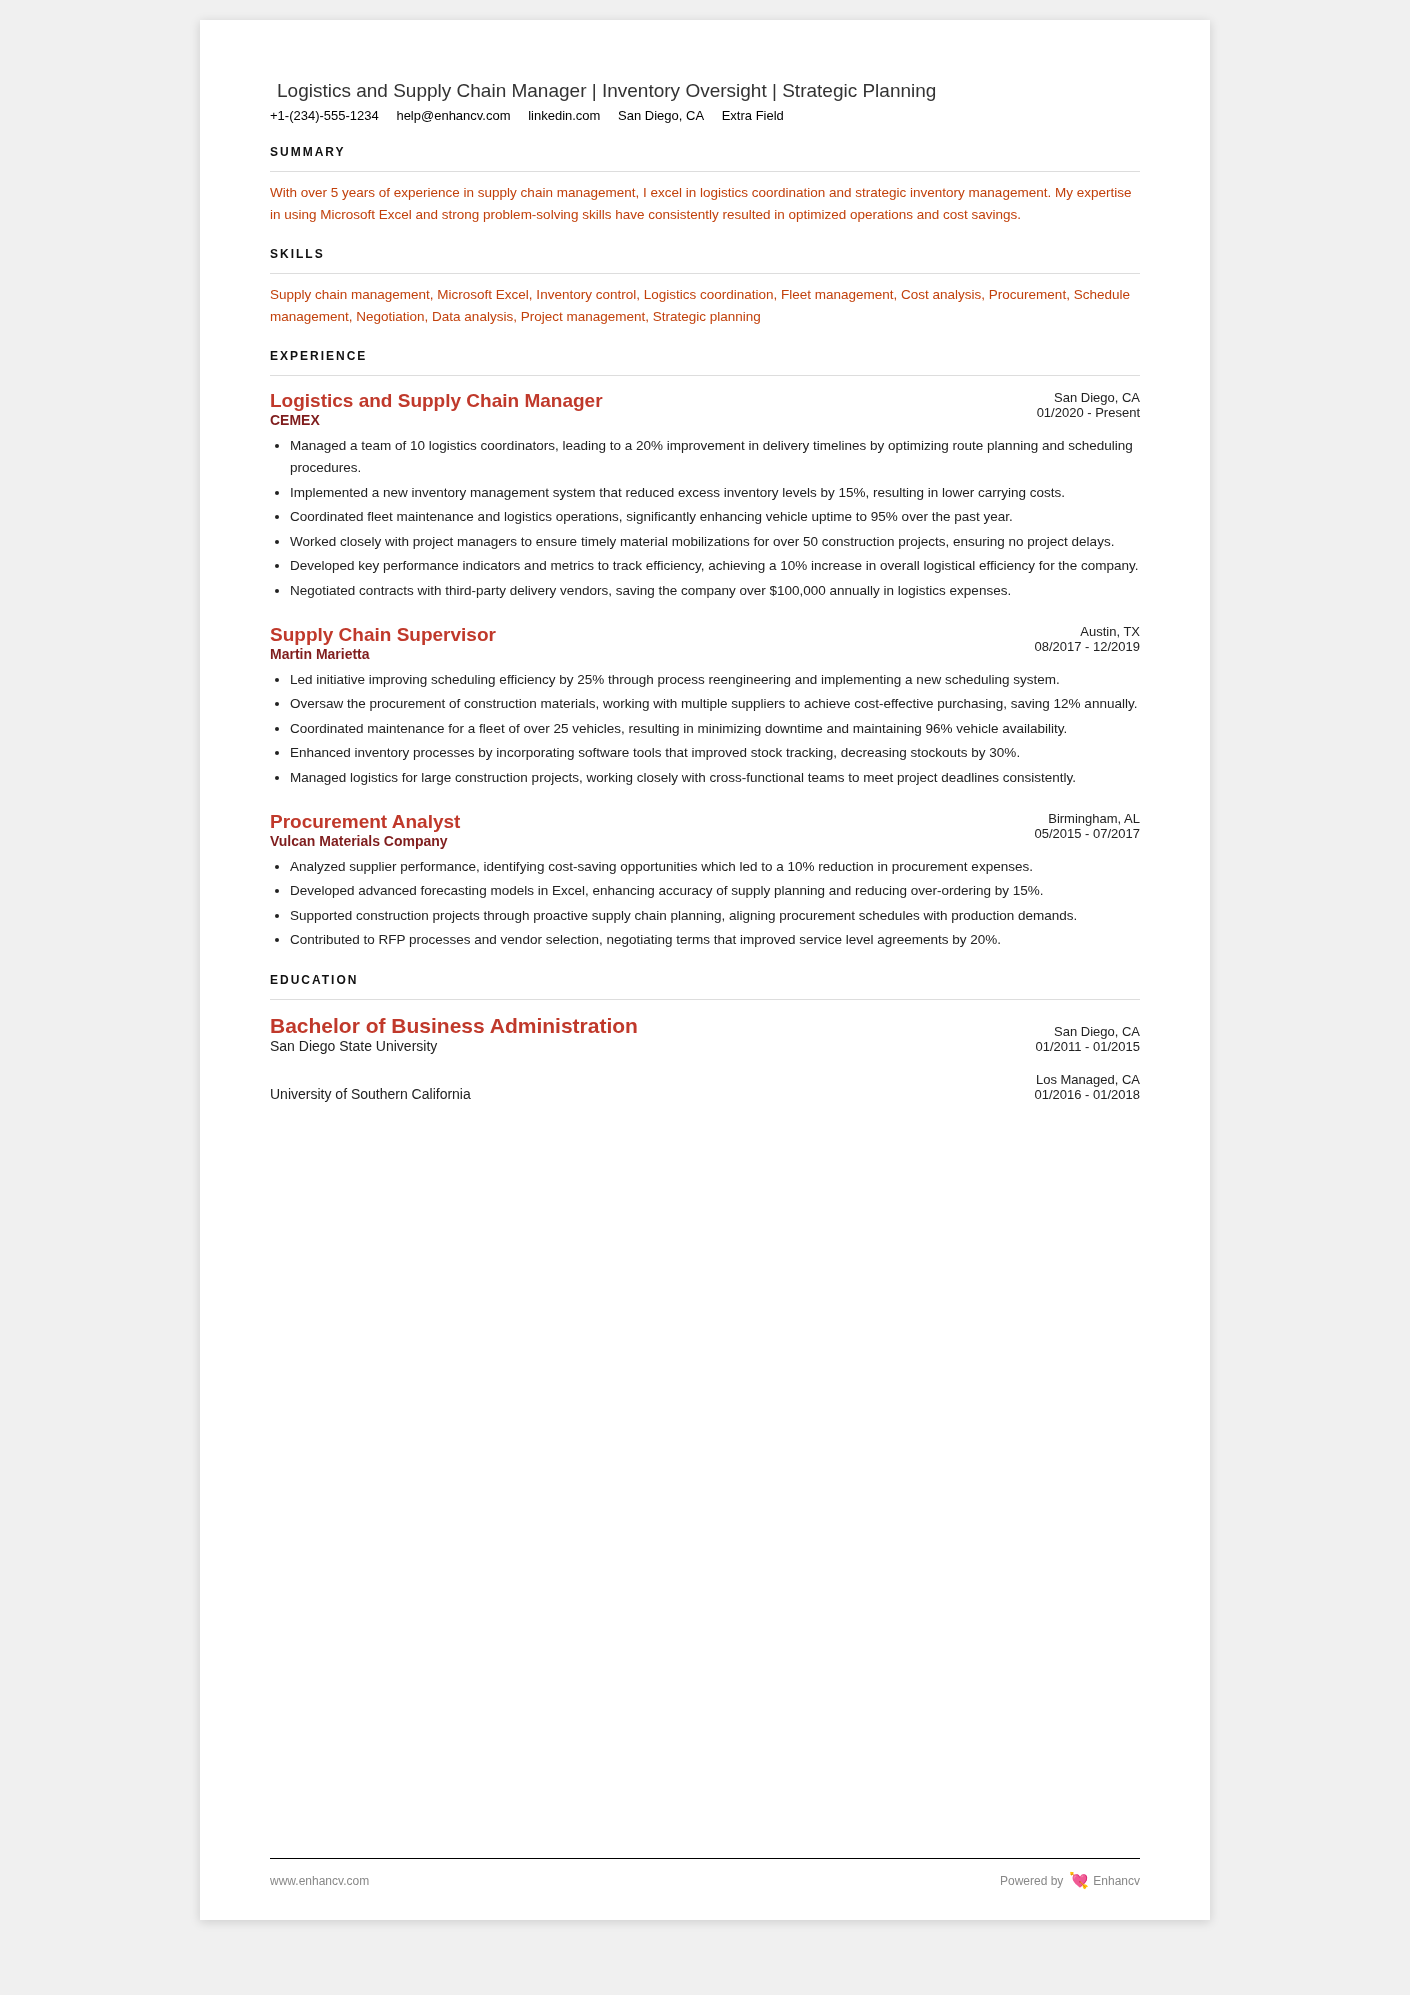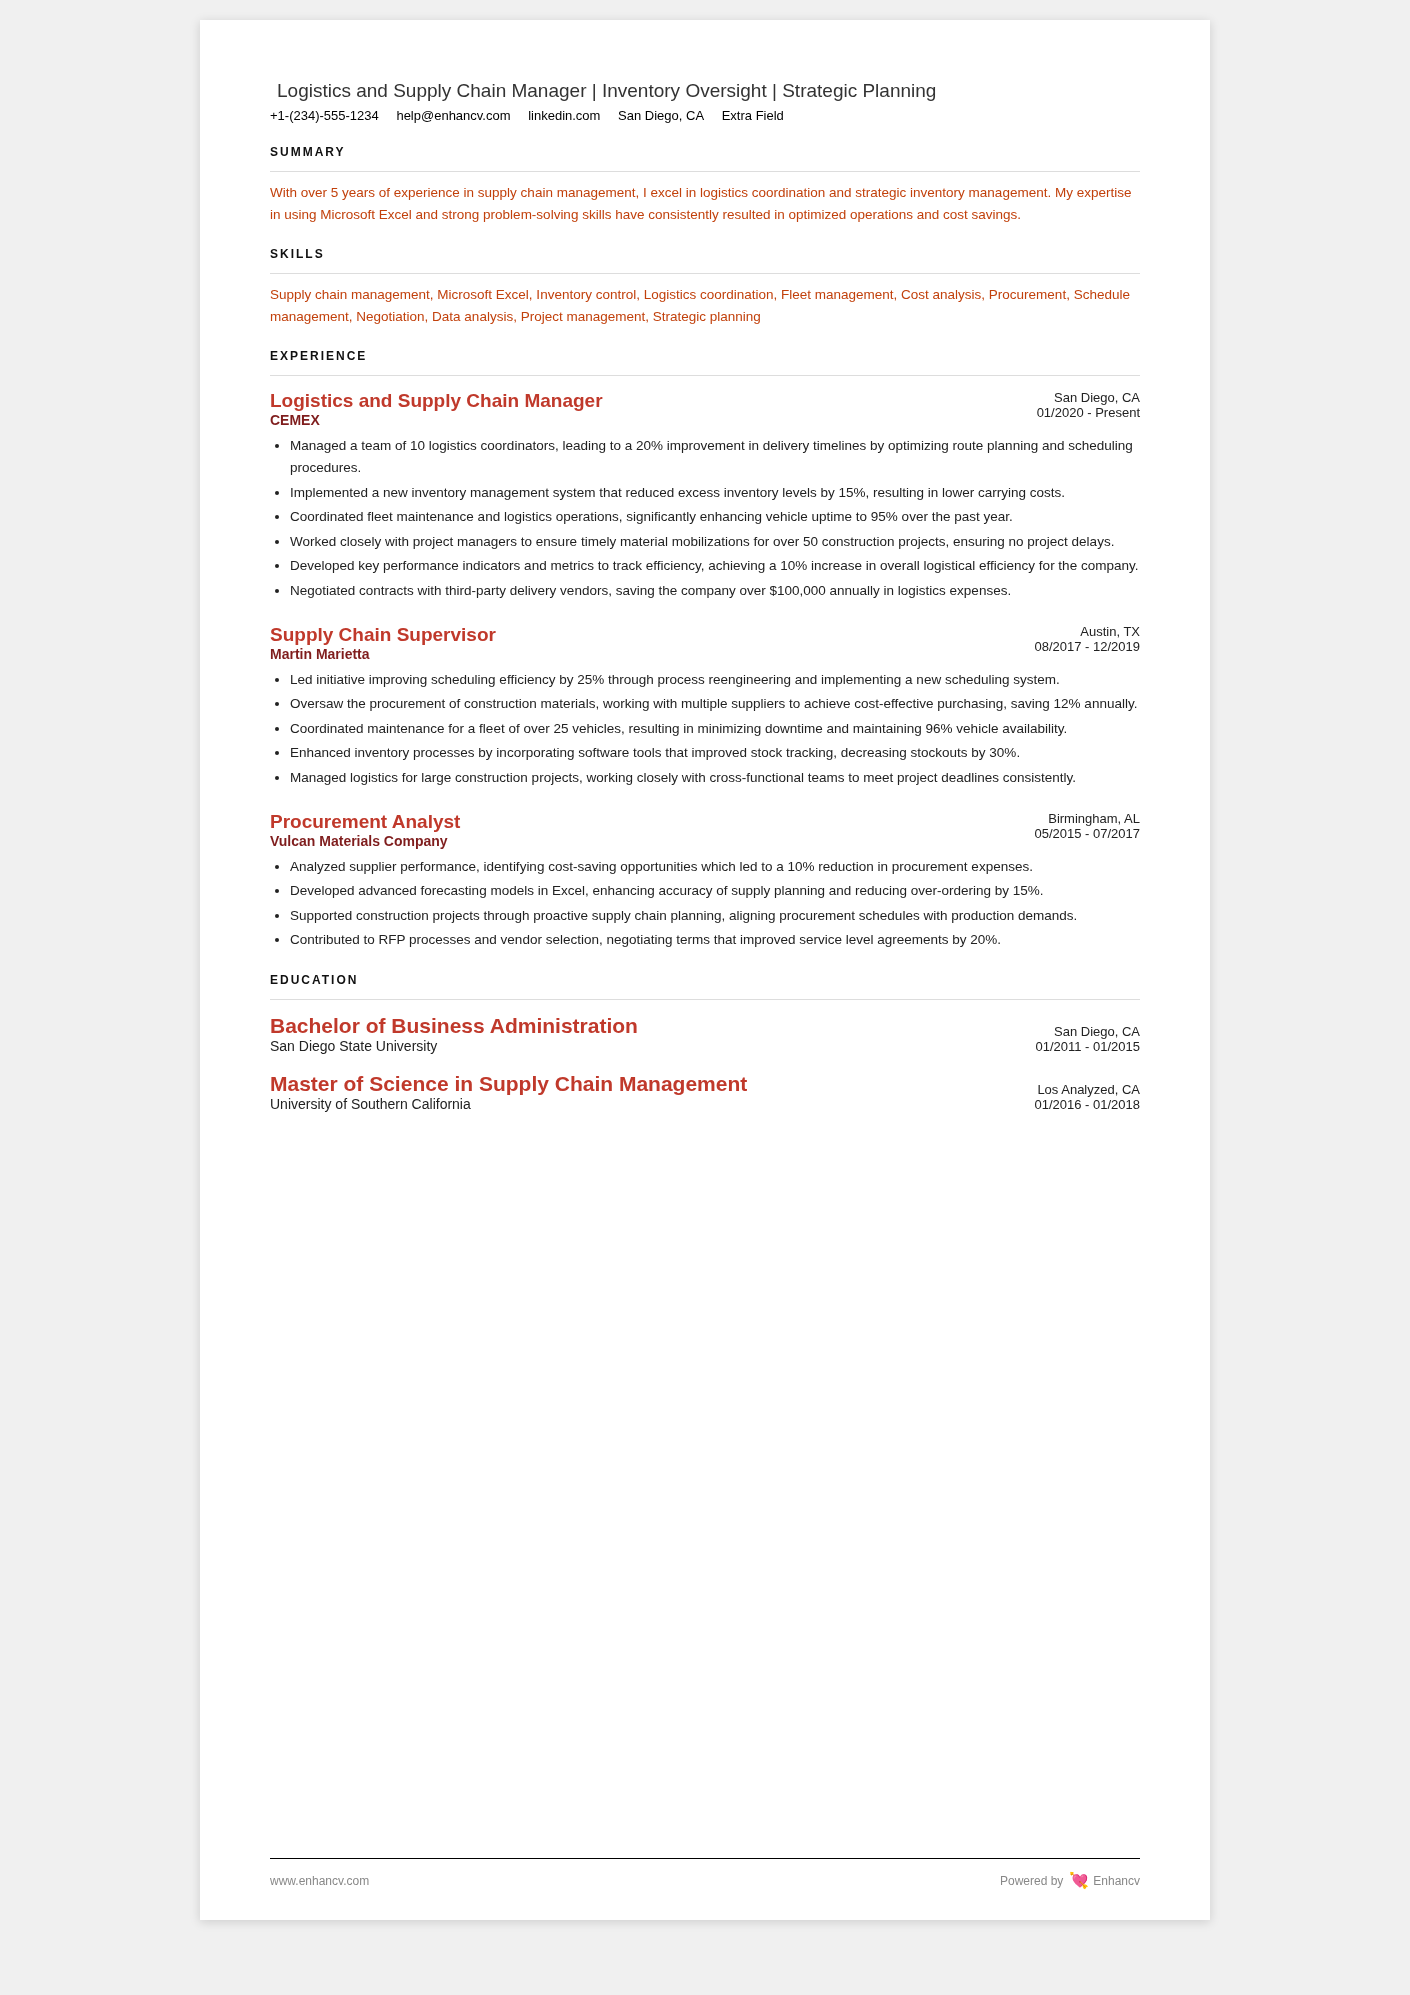--- a/index.html
+++ b/index.html
@@ -271,25 +271,24 @@
         <div class="edu-location-date">
           <div>San Diego, CA</div>
           <div>01/2011 - 01/2015</div>
         </div>
       </div>
     </div>
 
     <div class="edu-block">
       <div class="edu-header">
         <div>
-          <div class="edu-title">Master of Science in Supply Chain Management</div>
           <div class="edu-institution">University of Southern California</div>
         </div>
         <div class="edu-location-date">
-          <div>Los Analyzed, CA</div>
+          <div>Los Managed, CA</div>
           <div>01/2016 - 01/2018</div>
         </div>
       </div>
     </div>
   </div>
 
   <div class="footer">
     <div class="footer-left">www.enhancv.com</div>
     <div class="footer-right">
       <span>Powered by</span>

